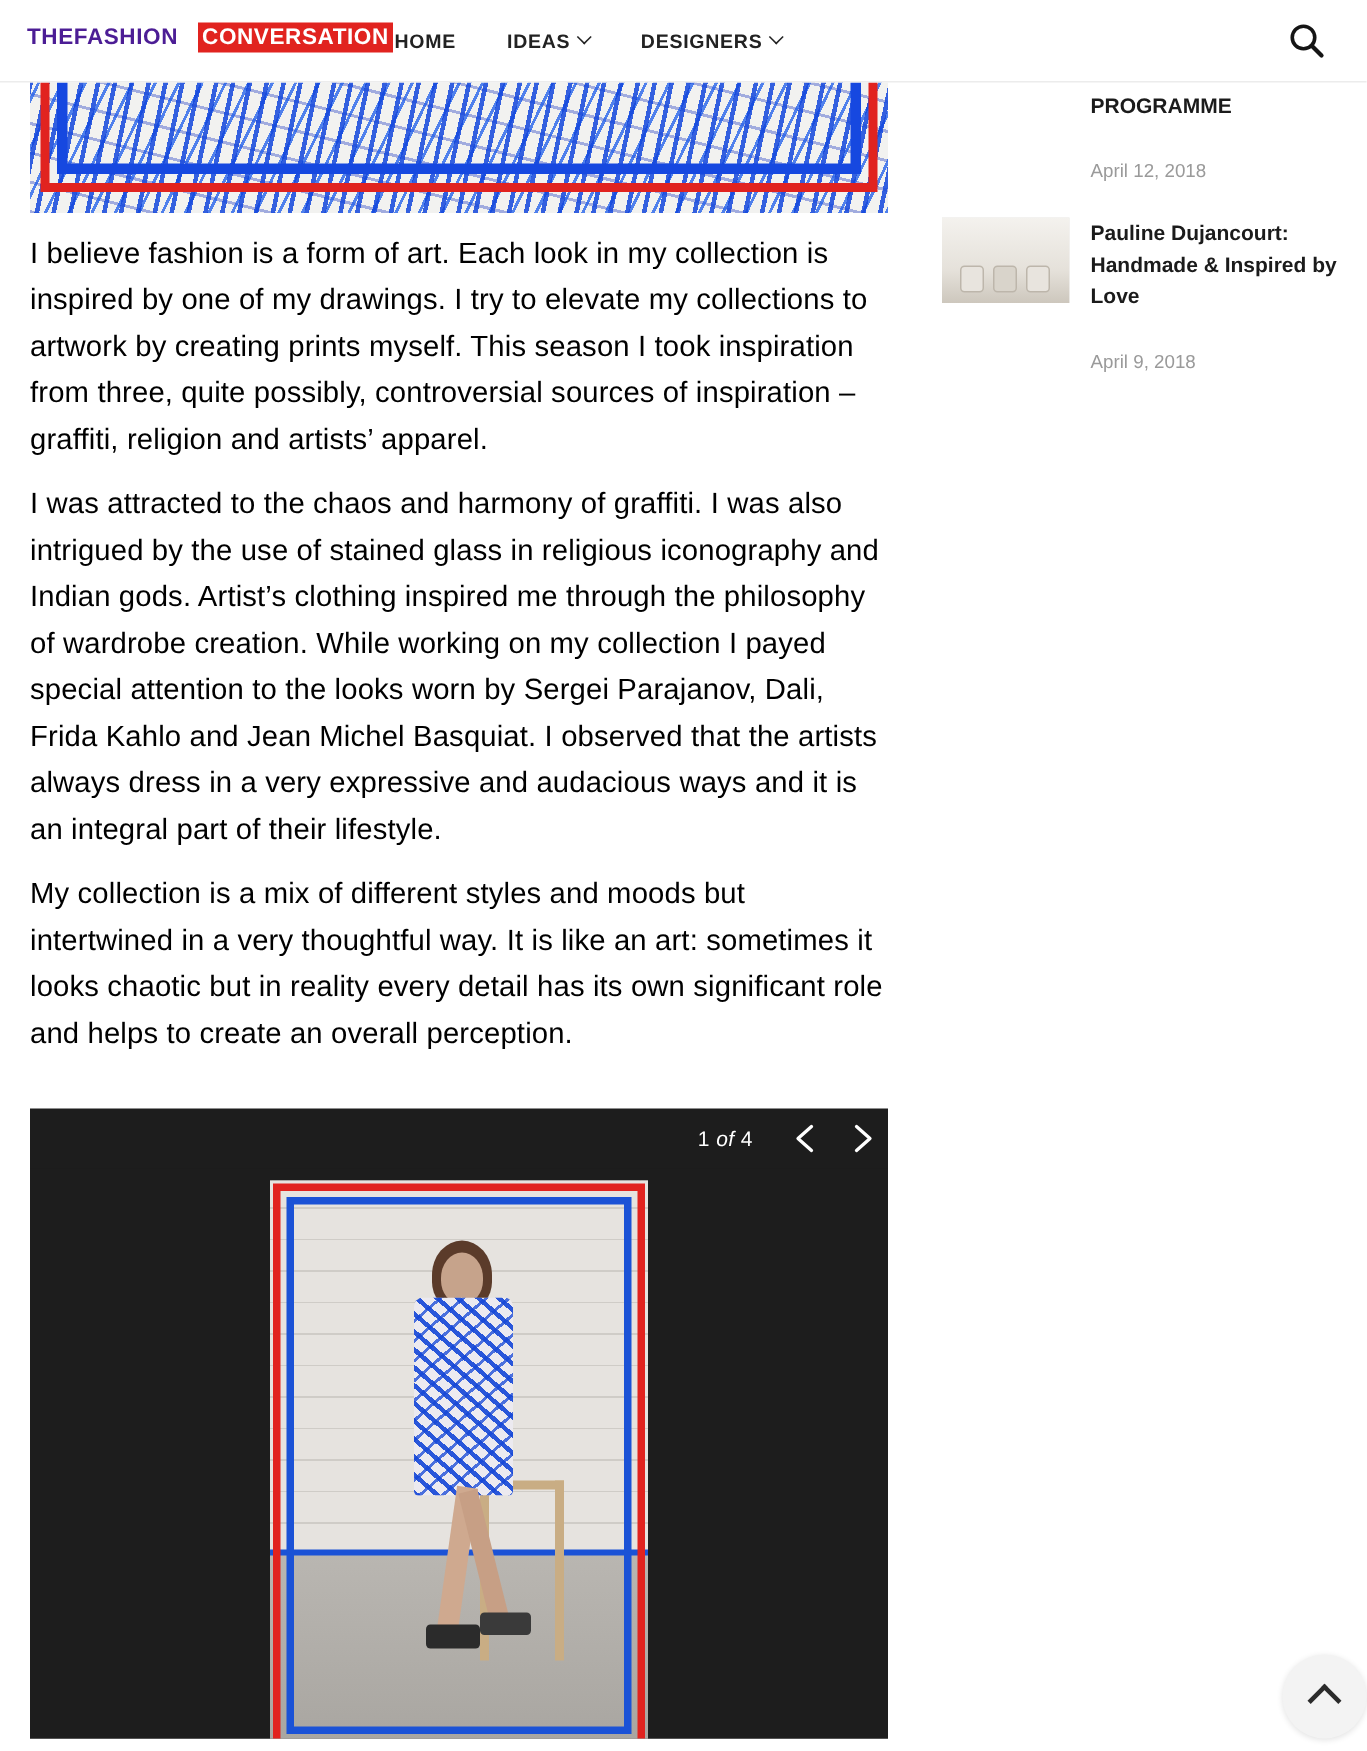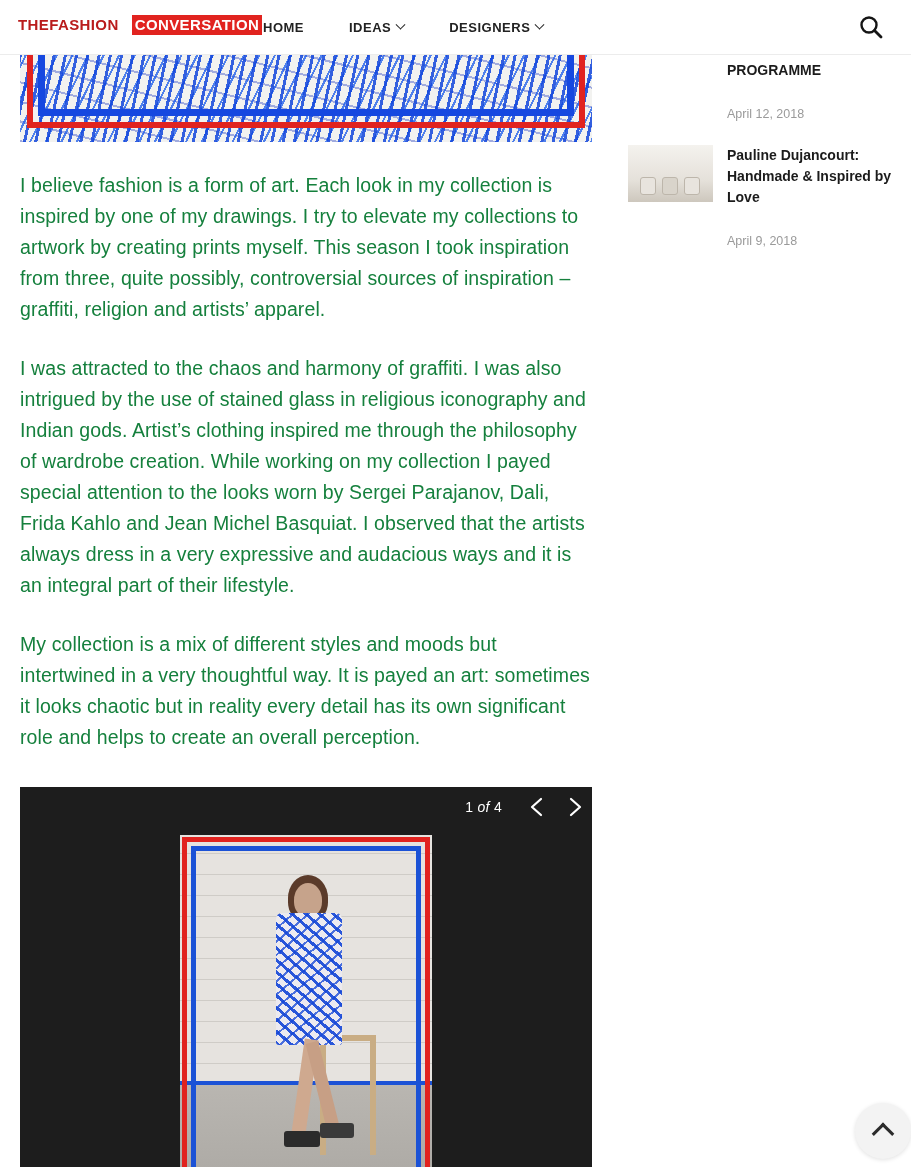--- a/index.html
+++ b/index.html
@@ -22,34 +22,34 @@
     z-index: 50;
   }
   .logo {
     position: absolute;
     left: 18px; top: 16px;
     font-size: 15px;
     font-weight: bold;
     letter-spacing: 0.4px;
     white-space: nowrap;
   }
-  .logo .part-a { color: #b91c1c; }
+  .logo .part-a { color: #4c1d95; }
   .logo .part-b {
     background: #e1231f;
     color: #ffffff;
     padding: 1px 3px 2px 3px;
     margin-left: 13px;
   }
   .nav {
     position: absolute;
     left: 248px; top: 0;
     height: 55px;
     display: flex;
     align-items: flex-end;
-    gap: 15px;
+    gap: 4px;
   }
   .nav-item {
     display: flex;
     align-items: center;
     height: 55px;
     padding: 0 15px;
     font-size: 13px;
     font-weight: bold;
     letter-spacing: 0.5px;
     color: #222222;
@@ -108,22 +108,22 @@
   }
   .hero-frame-r {
     position: absolute;
     left: 7px; right: 7px; top: -40px; bottom: 14px;
     border: 6px solid #e1231f;
   }
 
   p.para {
     font-size: 19.5px;
     line-height: 31px;
-    color: #15803d;
-    margin-top: 28px;
+    color: #000000;
+    margin-top: 12px;
     letter-spacing: 0.1px;
   }
 
   
   .slider {
     position: relative;
     margin-top: 34px;
     width: 572px;
     height: 420px;
     background: #1d1d1d;
@@ -376,21 +376,21 @@
   <div class="article-col">
 
     <div class="hero-img">
       <div class="hero-canvas"></div>
       <div class="hero-frame-b"></div>
       <div class="hero-frame-r"></div>
     </div>
 
     <p class="para">I believe fashion is a form of art. Each look in my collection is inspired by one of my drawings. I try to elevate my collections to artwork by creating prints myself. This season I took inspiration from three, quite possibly, controversial sources of inspiration – graffiti, religion and artists’ apparel.</p>
     <p class="para">I was attracted to the chaos and harmony of graffiti. I was also intrigued by the use of stained glass in religious iconography and Indian gods. Artist’s clothing inspired me through the philosophy of wardrobe creation. While working on my collection I payed special attention to the looks worn by Sergei Parajanov, Dali, Frida Kahlo and Jean Michel Basquiat. I observed that the artists always dress in a very expressive and audacious ways and it is an integral part of their lifestyle.</p>
-    <p class="para">My collection is a mix of different styles and moods but intertwined in a very thoughtful way. It is payed an art: sometimes it looks chaotic but in reality every detail has its own significant role and helps to create an overall perception.</p>
+    <p class="para">My collection is a mix of different styles and moods but intertwined in a very thoughtful way. It is like an art: sometimes it looks chaotic but in reality every detail has its own significant role and helps to create an overall perception.</p>
 
     <div class="slider">
       <div class="slider-bar">
         <div class="slide-count">
           <span>1</span>
           <i>of</i>
           <span>4</span>
         </div>
         <div class="arrow">
           <svg width="22" height="22" viewBox="0 0 22 22">

